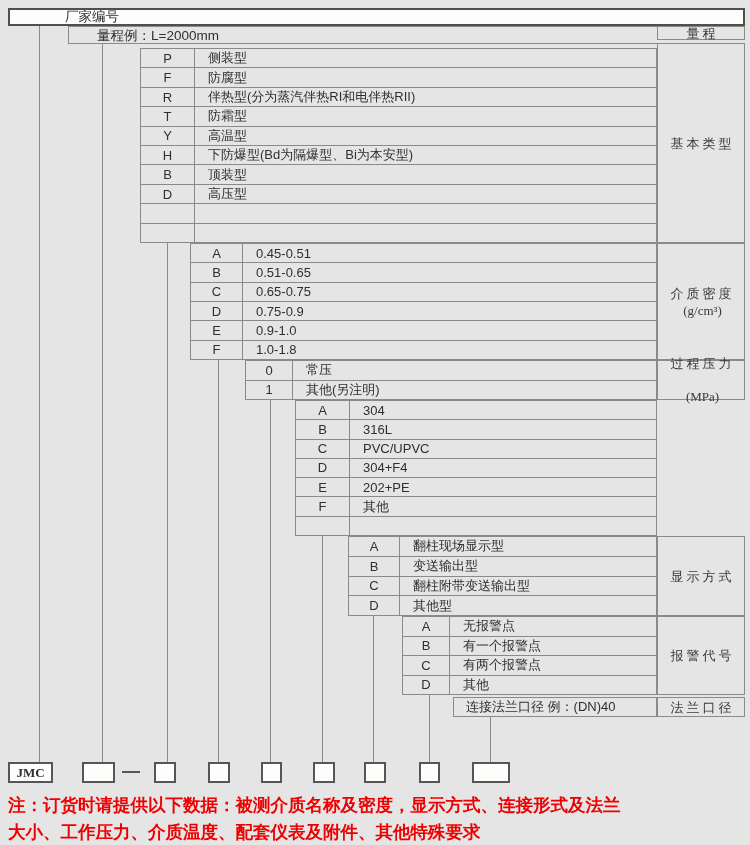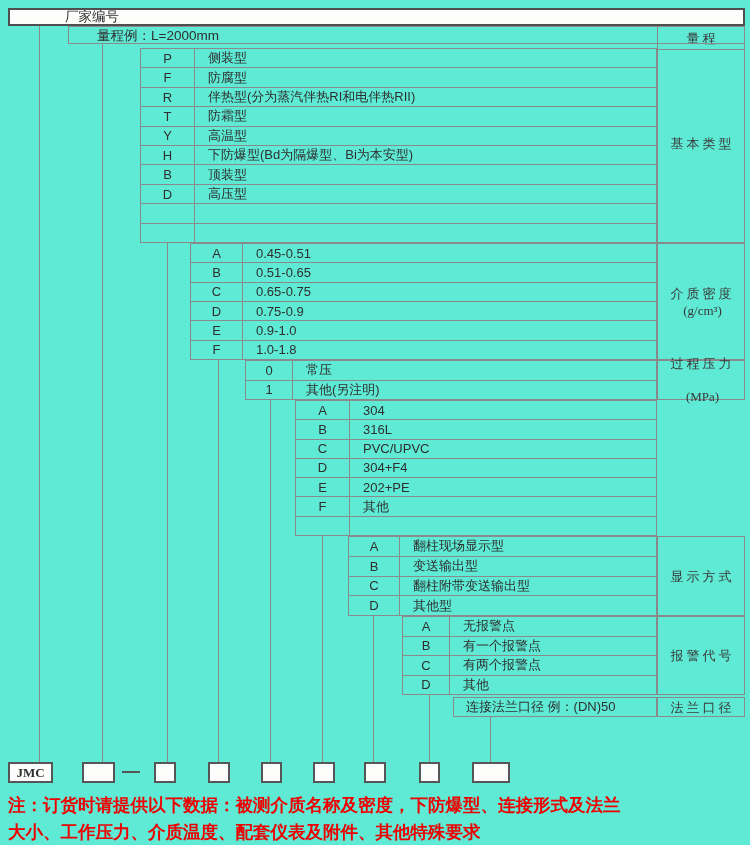--- a/index.html
+++ b/index.html
@@ -2,21 +2,21 @@
 <html><head>
 <meta charset="utf-8">
 <style>
   * { box-sizing: border-box; margin: 0; padding: 0; }
   html, body { background: #ffffff; }
   body { font-family: "Liberation Sans", sans-serif; }
   #stage {
     position: relative;
     width: 750px;
     height: 845px;
-    background: #5eead4;
+    background: #e5e5e5;
     color: #2f2f2f;
     overflow: hidden;
   }
   
   .factory-box {
     position: absolute; left: 8px; top: 8px; width: 737px; height: 18px;
     border: 2px solid #4f4f4f;
     display: flex; align-items: center;
     padding-left: 55px;
     font-size: 13.5px;
@@ -67,21 +67,21 @@
   
   .lbl {
     position: absolute; left: 657px; width: 88px;
     border: 1px solid #8a8a8a;
     display: flex; flex-direction: column; align-items: center; justify-content: center;
     font-family: "Liberation Serif", serif;
     font-size: 13px; color: #3a3a3a;
     letter-spacing: 3px; text-align: center; line-height: 17px;
   }
   .lbl span { padding-left: 3px; } 
-  #lbl-range    { top: 26px;  height: 24px; }
+  #lbl-range    { top: 26px;  height: 14px; }
   #lbl-basic    { top: 43px;  height: 200px; }
   #lbl-density  { top: 243px; height: 117px; text-align: right; }
   #lbl-pressure { top: 360px; height: 40px; gap: 16px; }
   #lbl-material { top: 400px; height: 136px; }
   #lbl-display  { top: 536px; height: 80px; }
   #lbl-alarm    { top: 616px; height: 79px; }
   #lbl-flange   { top: 697px; height: 20px; }
   
   .vline { position: absolute; width: 1px; background: #8a8a8a; }
   
@@ -258,21 +258,21 @@
         <div class="code">C</div>
         <div class="desc">有两个报警点</div>
       </div>
     <div class="row">
         <div class="code">D</div>
         <div class="desc">其他</div>
       </div>
   </div>
 
   <div class="flange-row">
-    <span>连接法兰口径 例：(DN)50</span>
+    <span>连接法兰口径 例：(DN)40</span>
   </div>
 
   <div class="lbl" id="lbl-range">
       <span>量程</span>
     </div>
   <div class="lbl" id="lbl-basic">
       <span>基本类型</span>
     </div>
   <div class="lbl" id="lbl-density">
       <span>介质密度</span>
@@ -309,17 +309,17 @@
   <div class="dash"></div>
   <div class="mbox" style="left:154px; width:22px;"></div>
   <div class="mbox" style="left:208px; width:22px;"></div>
   <div class="mbox" style="left:261px; width:21px;"></div>
   <div class="mbox" style="left:313px; width:22px;"></div>
   <div class="mbox" style="left:364px; width:22px;"></div>
   <div class="mbox" style="left:419px; width:21px;"></div>
   <div class="mbox" style="left:472px; width:38px;"></div>
 
   <div class="note">
-    <div>注：订货时请提供以下数据：被测介质名称及密度，下防爆型、连接形式及法兰</div>
+    <div>注：订货时请提供以下数据：被测介质名称及密度，显示方式、连接形式及法兰</div>
     <div>大小、工作压力、介质温度、配套仪表及附件、其他特殊要求</div>
   </div>
 
 </div>
 
 </body></html>

